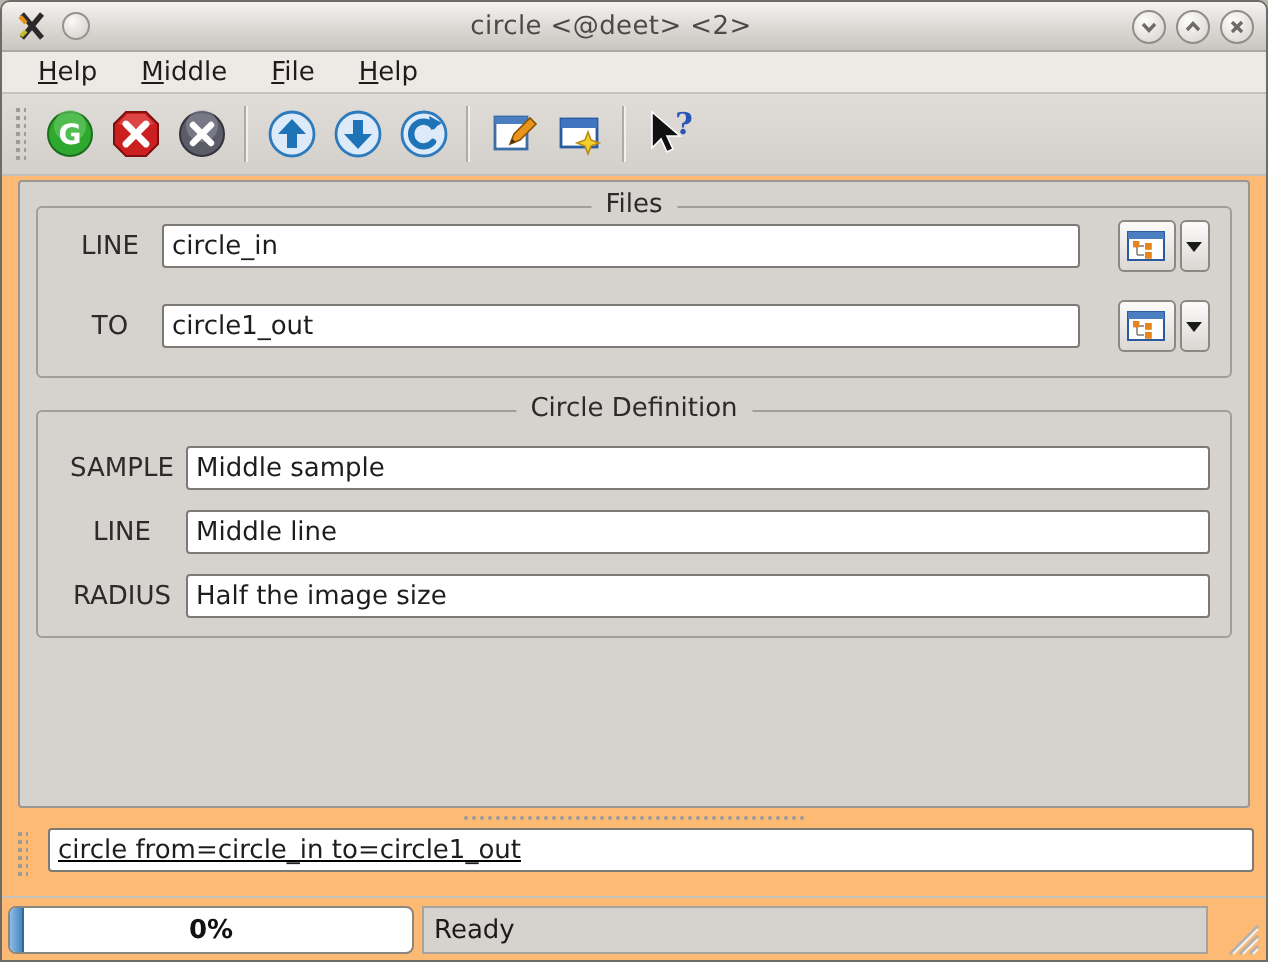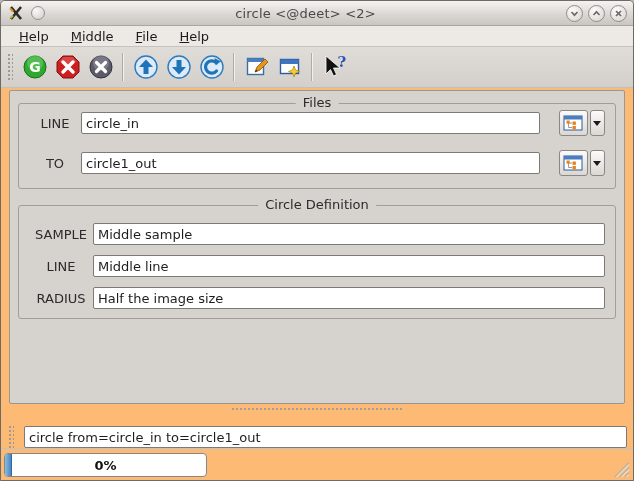--- a/index.html
+++ b/index.html
@@ -62,21 +62,21 @@
   .tri-down { width:0; height:0; border-left:4px solid transparent; border-right:4px solid transparent;
               border-top:5px solid #1a1a1a; }
 
   
   .splitter { height:10px; flex:0 0 10px; display:flex; align-items:center; justify-content:center; }
   .h-dots { width:172px; height:5px;
             background-image:radial-gradient(#a29e99 0.9px, transparent 1.15px);
             background-size:4px 4px; }
 
   
-  .commandbar { height:34px; flex:0 0 34px; display:flex; align-items:flex-end; padding:0 6px; }
+  .commandbar { height:34px; flex:0 0 34px; display:flex; align-items:flex-start; padding:0 6px;text-decoration:underline; }
   .cmd-input { flex:1; margin-left:5px; }
 
   
   .statusbar { height:33px; flex:0 0 33px; border-top:1px solid #c6c2be; display:flex;
                align-items:center; padding:0 3px; position:relative; }
   .progress { position:relative; width:203px; height:24px; background:#fff; border:1px solid #8a8682;
               border-radius:4px; overflow:hidden; flex:0 0 203px; }
   .progress-fill { position:absolute; left:0; top:0; bottom:0; width:7px;
                    background:linear-gradient(90deg,#8cbbe4,#4786c0); border-right:1px solid #2f6ba3; }
   .progress-label { position:absolute; inset:0; display:flex; align-items:center; justify-content:center;
@@ -277,20 +277,21 @@
   <div class="commandbar">
     <div class="v-handle" style="height:24px;"></div>
     <input class="text cmd-input" type="text" value="circle from=circle_in to=circle1_out" style="">
   </div>
 
   <div class="statusbar">
     <div class="progress">
       <div class="progress-fill"></div>
       <div class="progress-label">0%</div>
     </div>
+    <div class="ready-panel">Ready</div>
     <svg class="resize-grip" viewBox="0 0 18 18">
       <line x1="17" y1="3" x2="3" y2="17" stroke="#b5b1ad" stroke-width="1.6"></line>
       <line x1="17" y1="8" x2="8" y2="17" stroke="#b5b1ad" stroke-width="1.6"></line>
       <line x1="17" y1="13" x2="13" y2="17" stroke="#b5b1ad" stroke-width="1.6"></line>
       <line x1="17" y1="4.5" x2="4.5" y2="17" stroke="#f5f3f1" stroke-width="1"></line>
       <line x1="17" y1="9.5" x2="9.5" y2="17" stroke="#f5f3f1" stroke-width="1"></line>
       <line x1="17" y1="14.5" x2="14.5" y2="17" stroke="#f5f3f1" stroke-width="1"></line>
     </svg>
   </div>
 

